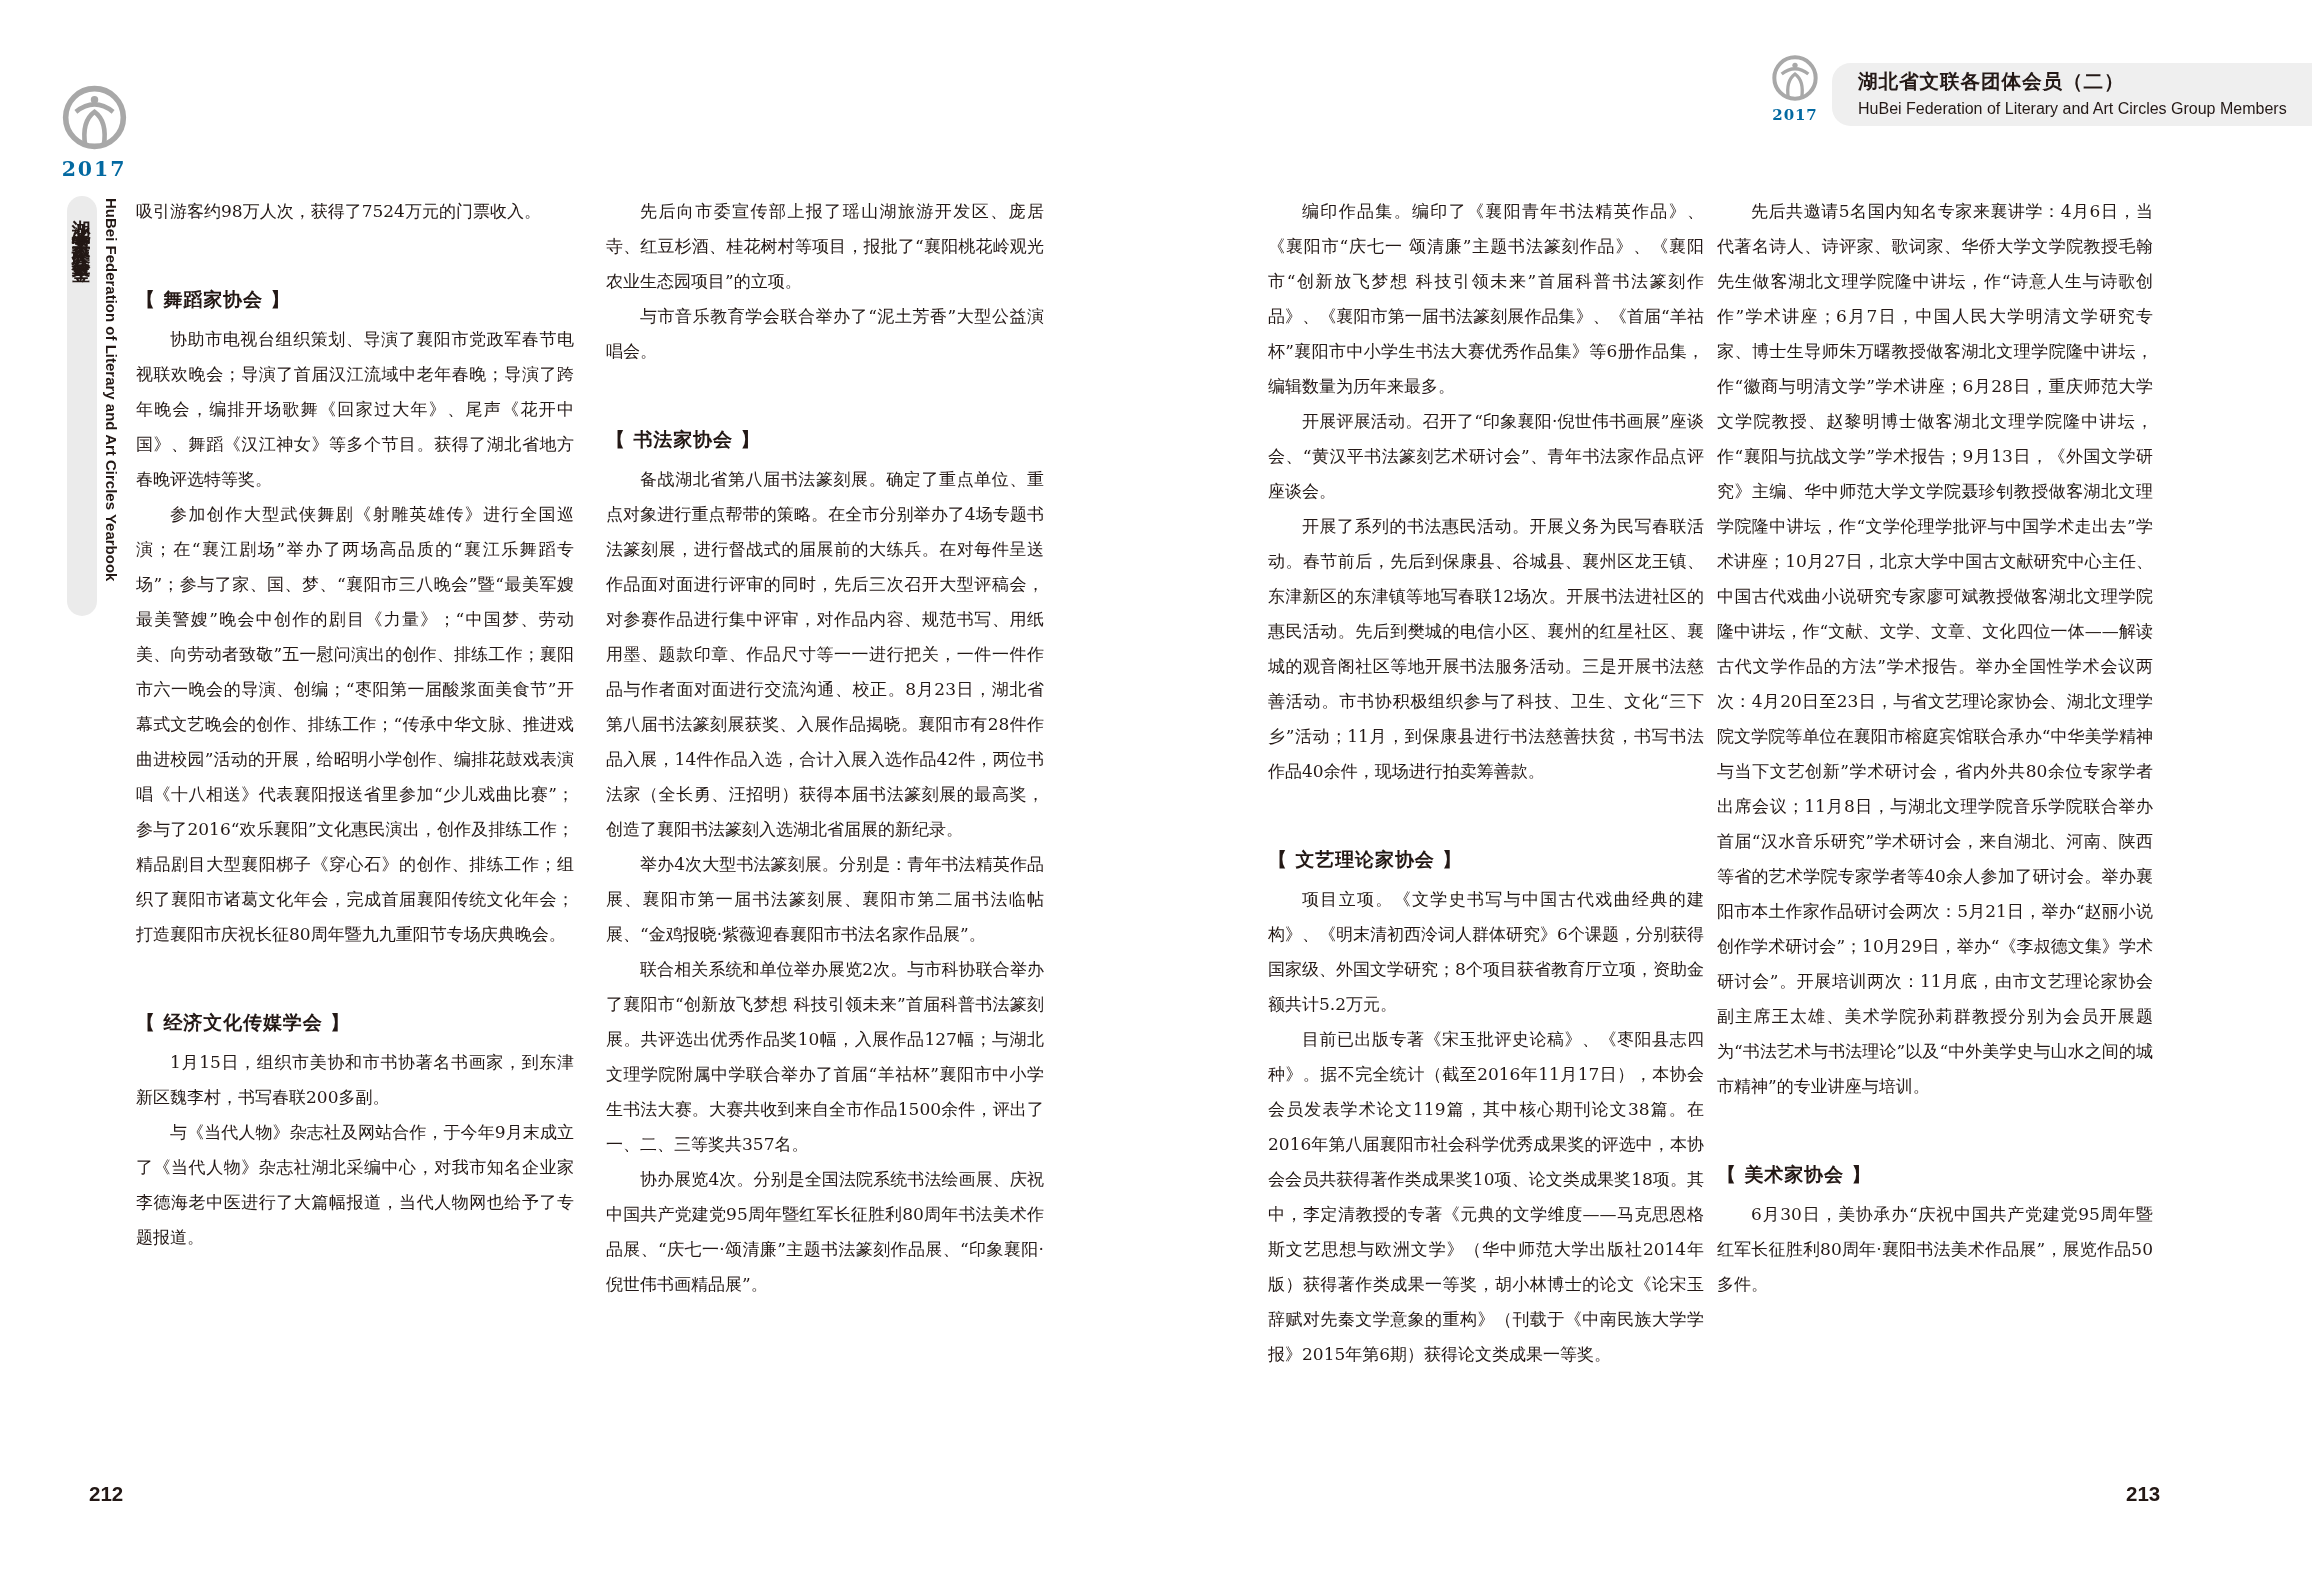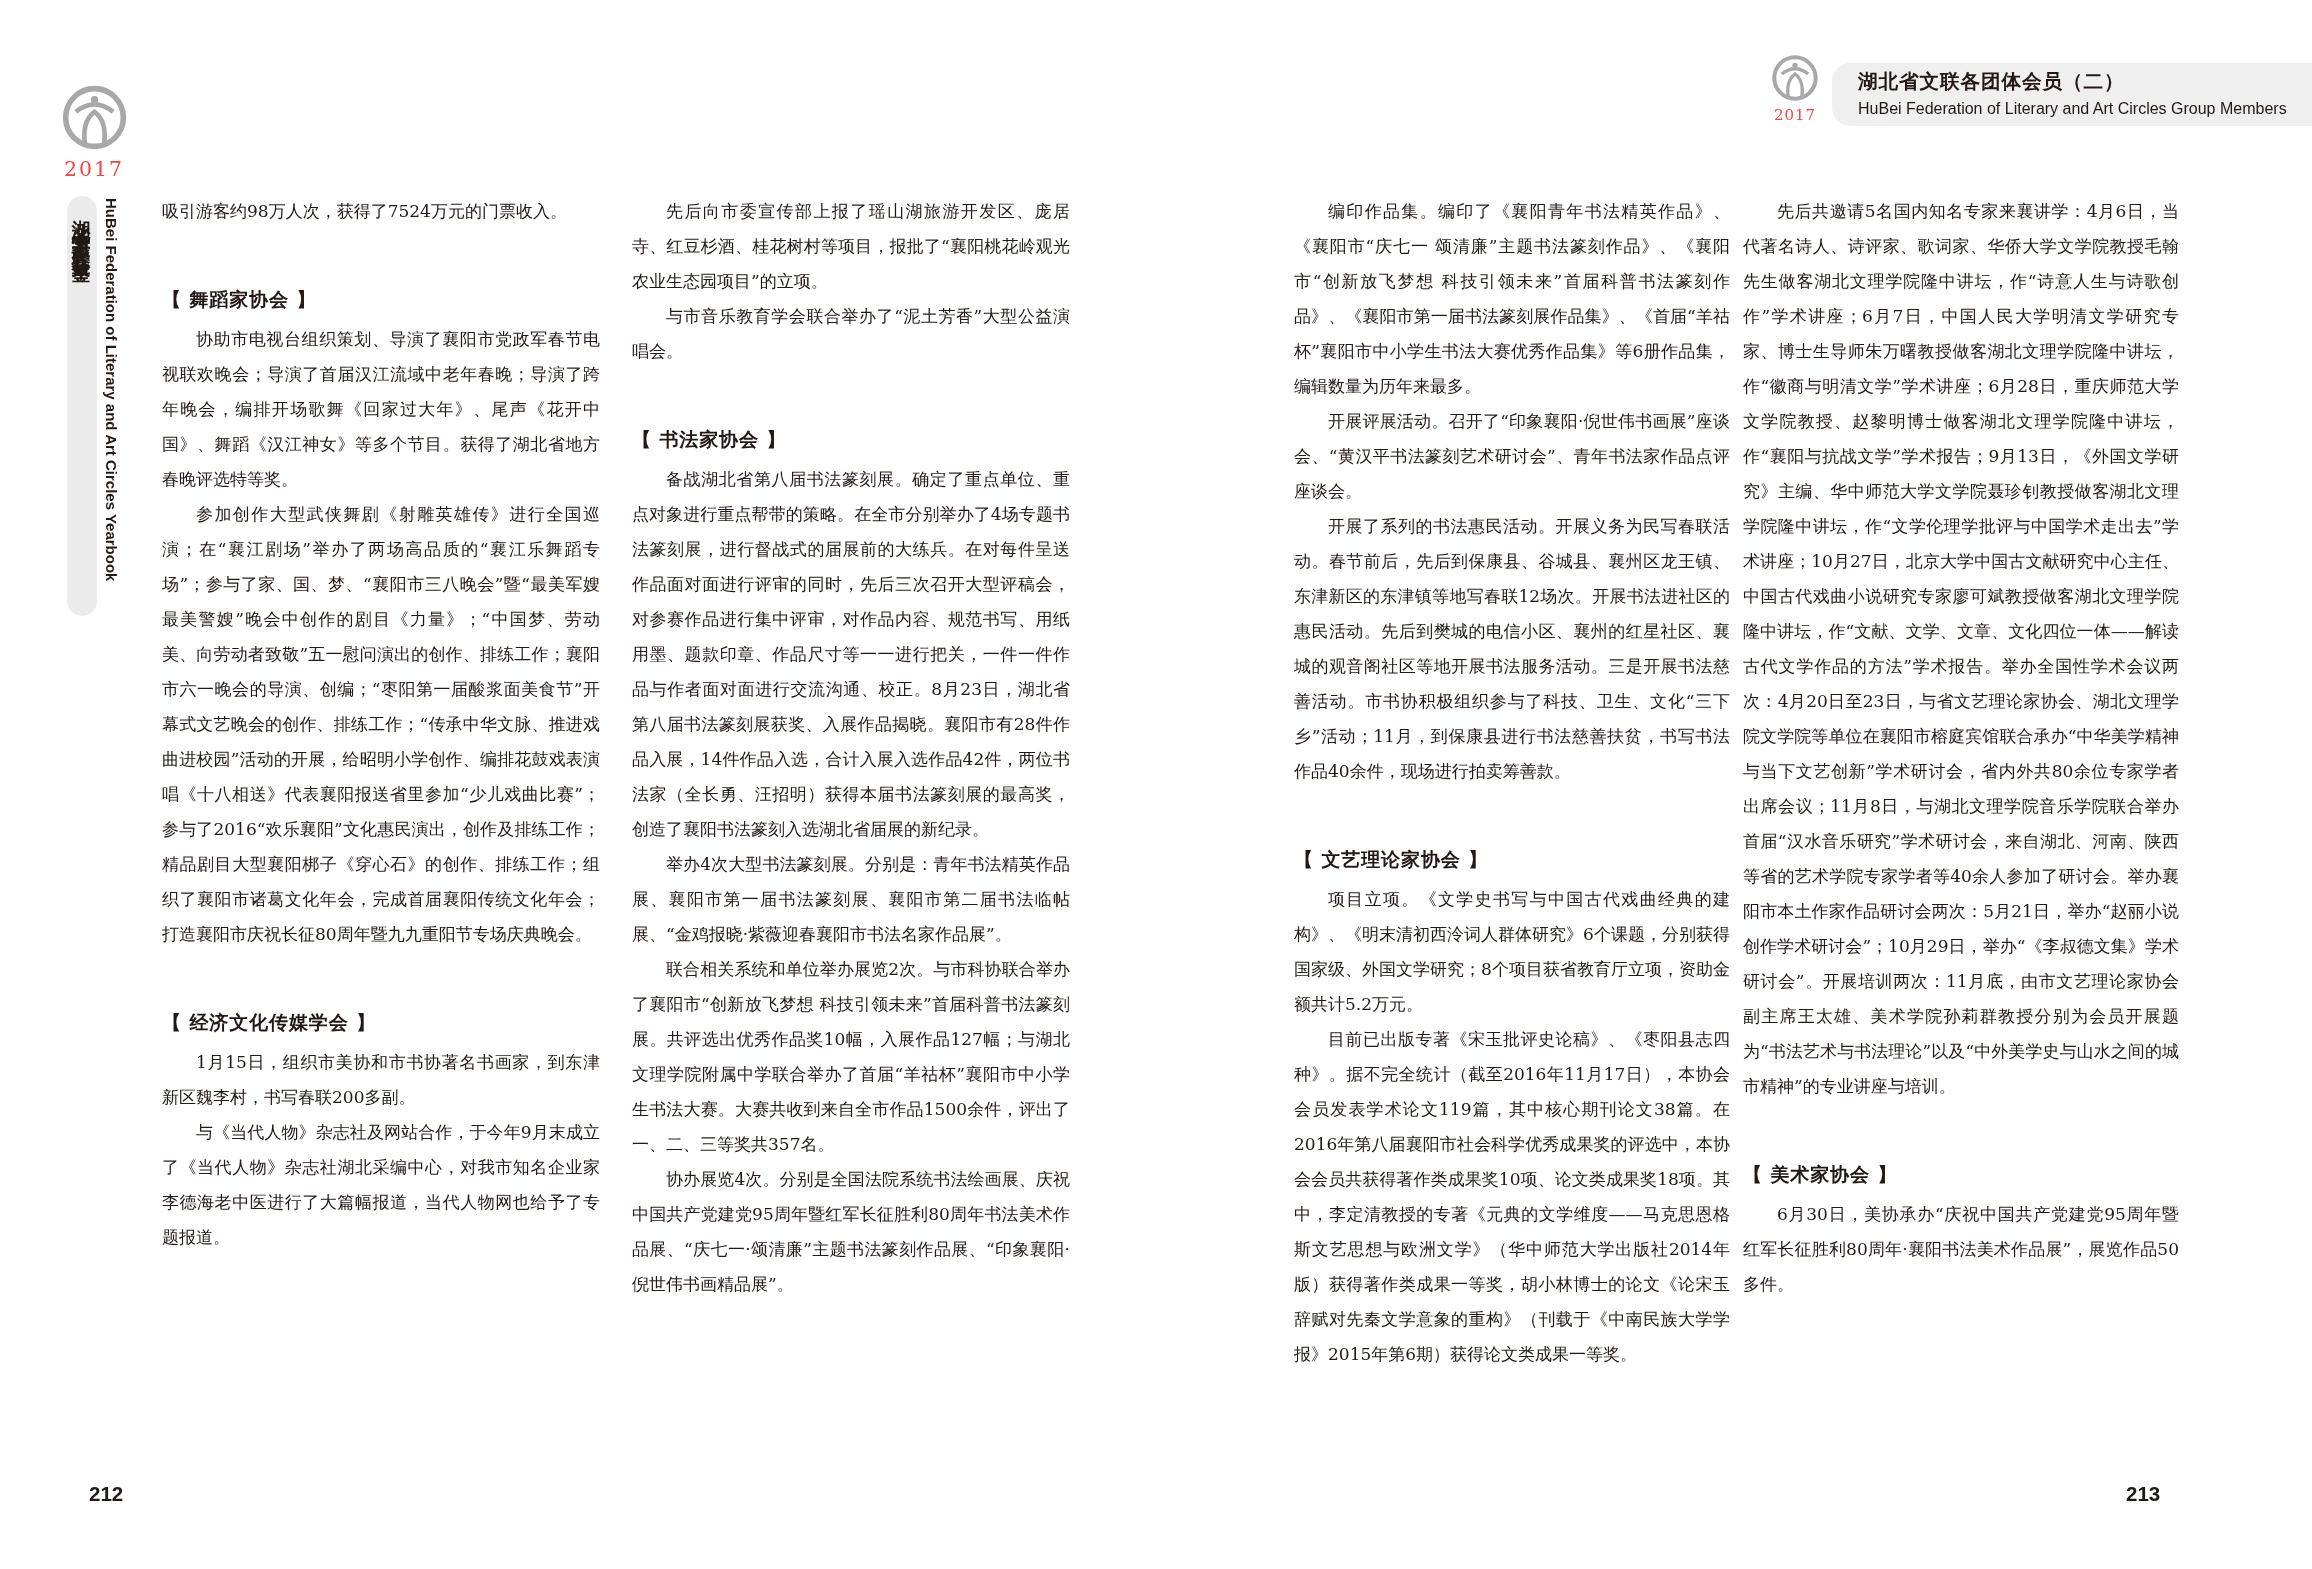--- a/index.html
+++ b/index.html
@@ -8,37 +8,37 @@
     font-family: "DejaVu Serif", "Liberation Serif", serif;
     color: #231815;
   }
   .page { position: absolute; top: 0; height: 1570px; }
   .page-left { left: 0; width: 1156px; }
   .page-right { left: 1156px; width: 1157px; }
 
   
   .logo-left { position: absolute; left: 52px; top: 84px; width: 84px; text-align: center; }
   .logo-ring { width: 67px; height: 67px; margin: 0 auto; display: block; }
-  .logo-year { font-family: "DejaVu Serif", serif; font-weight: normal; font-size: 20.5px; letter-spacing: 1.9px; color: #ef4444; margin-top: 5.6px; }
+  .logo-year { font-family: "DejaVu Serif", serif; font-weight: bold; font-size: 20.5px; letter-spacing: 1.9px; color: #0369a1; margin-top: 5.6px; }
 
   
   .spine { position: absolute; left: 67px; top: 196px; width: 30px; height: 420px; background: #ebebeb; border-radius: 15px; }
   .spine-cn { position: absolute; left: 0; top: 9.3px; width: 30px; text-align: center; font-family: "DejaVu Sans", sans-serif; font-weight: bold; font-size: 18.6px; line-height: 31px; color: #231815; writing-mode: vertical-rl; text-orientation: upright; letter-spacing: 3.7px; }
   .spine-en { position: absolute; left: 103px; top: 198px; writing-mode: vertical-rl; font-family: "Liberation Sans", sans-serif; font-weight: bold; font-size: 15px; color: #231815; white-space: nowrap; }
 
   
   .logo-right { position: absolute; left: 611px; top: 54px; width: 56px; text-align: center; }
   .logo-right .logo-ring { width: 48px; height: 48px; }
   .logo-right .logo-year { font-size: 15px; margin-top: 3.7px; letter-spacing: 0.9px; }
   .header-band { position: absolute; left: 676px; top: 63px; width: 481px; height: 63px; background: #efefef; border-radius: 18.6px 0 0 18.6px; }
   .header-cn { position: absolute; left: 26px; top: 5px; font-family: "DejaVu Sans", sans-serif; font-weight: bold; font-size: 19.6px; color: #231815; letter-spacing: 0.9px; }
   .header-en { position: absolute; left: 26px; top: 37px; font-family: "Liberation Sans", sans-serif; font-size: 16px; color: #231815; }
 
   
-  .col { position: absolute; top: 194px; font-size: 17px; line-height: 35px; text-align: justify; margin-left: 26px; }
+  .col { position: absolute; top: 194px; font-size: 17px; line-height: 35px; text-align: justify; }
   .col p { margin: 0; text-indent: 2em; }
   .col p.noindent { text-indent: 0; }
   .col h3 { margin: 48px 0 0 0; font-family: "DejaVu Sans", sans-serif; font-weight: bold; font-size: 19px; line-height: 45px; letter-spacing: 0.9px; }
 
   .colA { left: 136px; width: 438px; }
   .colB { left: 606px; width: 438px; }
   .colC { left: 1268px; width: 436px; }
   .colD { left: 1743px; width: 436px; }
 
   .page-num { position: absolute; top: 1482px; font-family: "Liberation Sans", sans-serif; font-weight: bold; font-size: 20.5px; color: #231815; }

